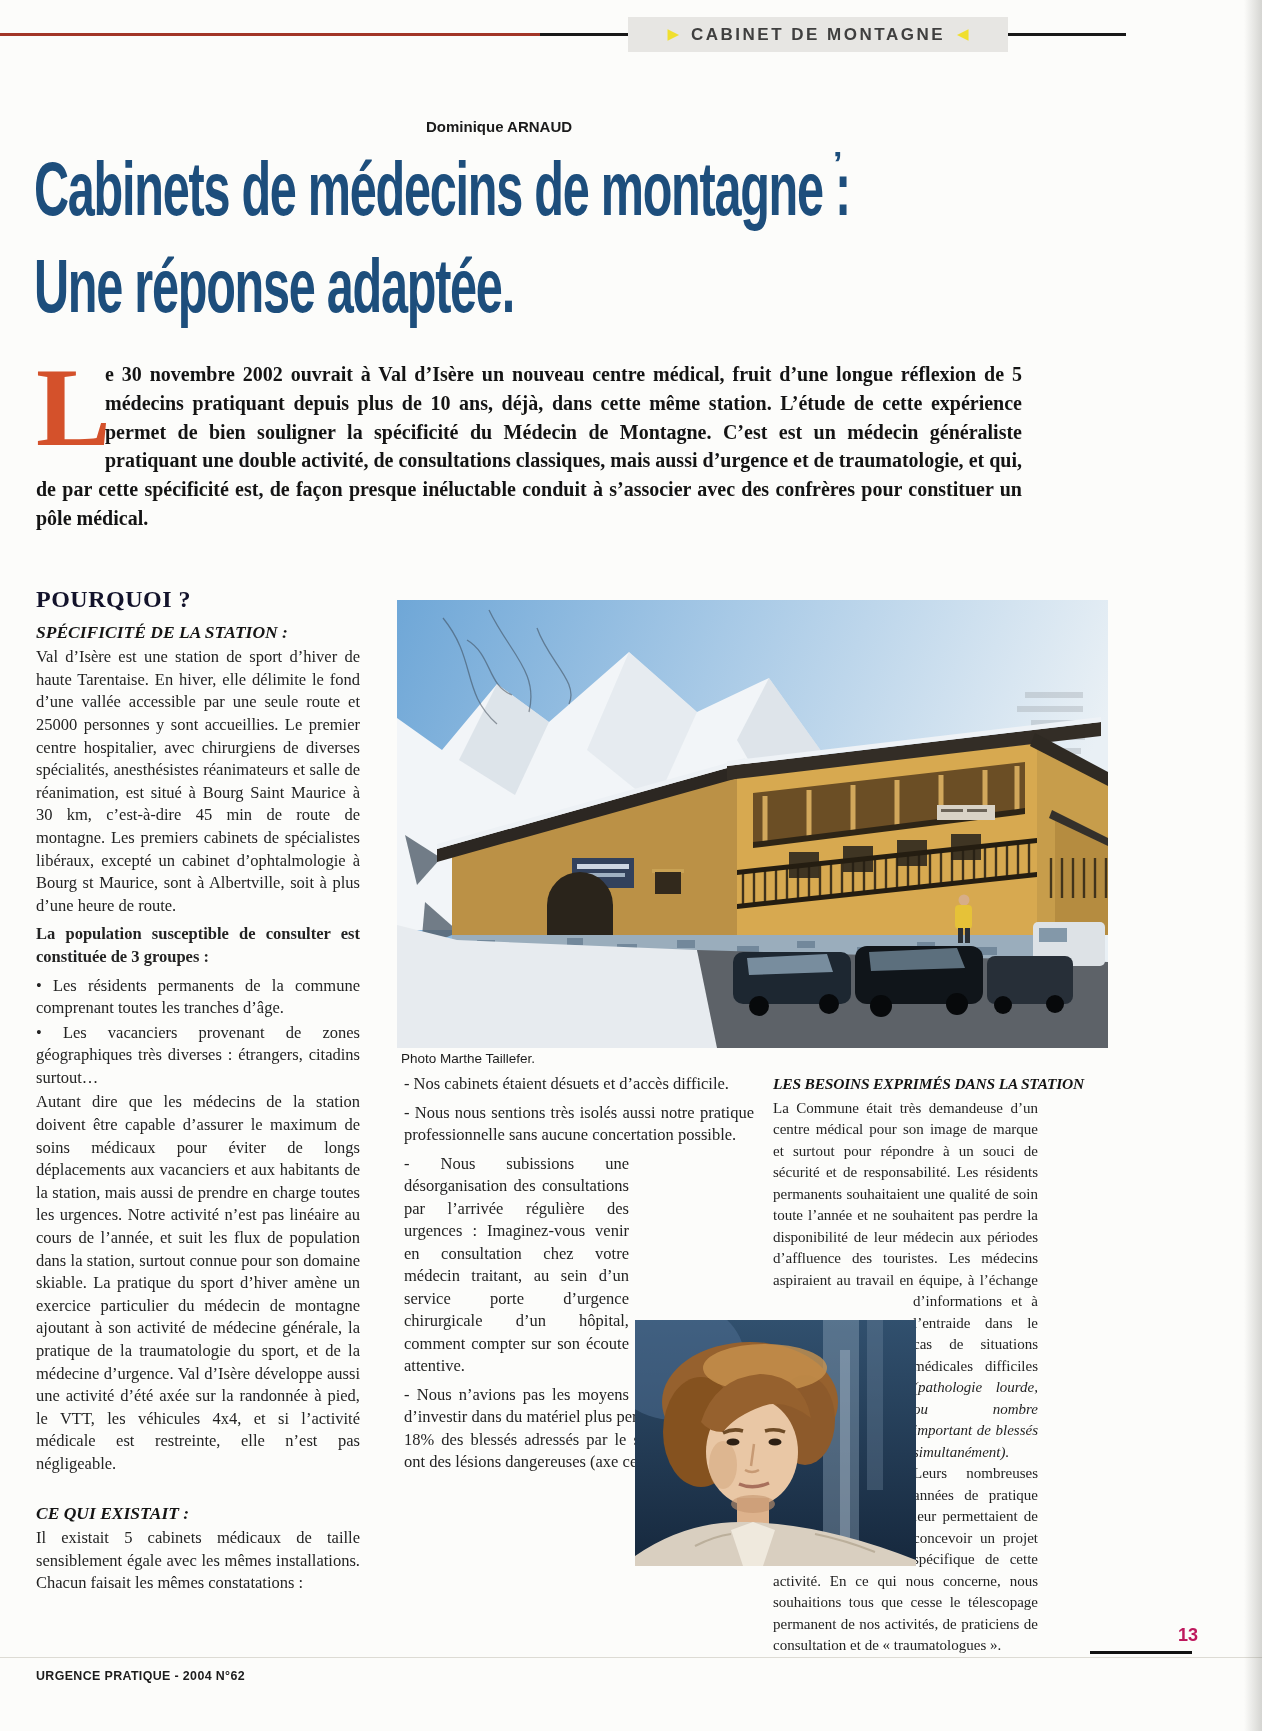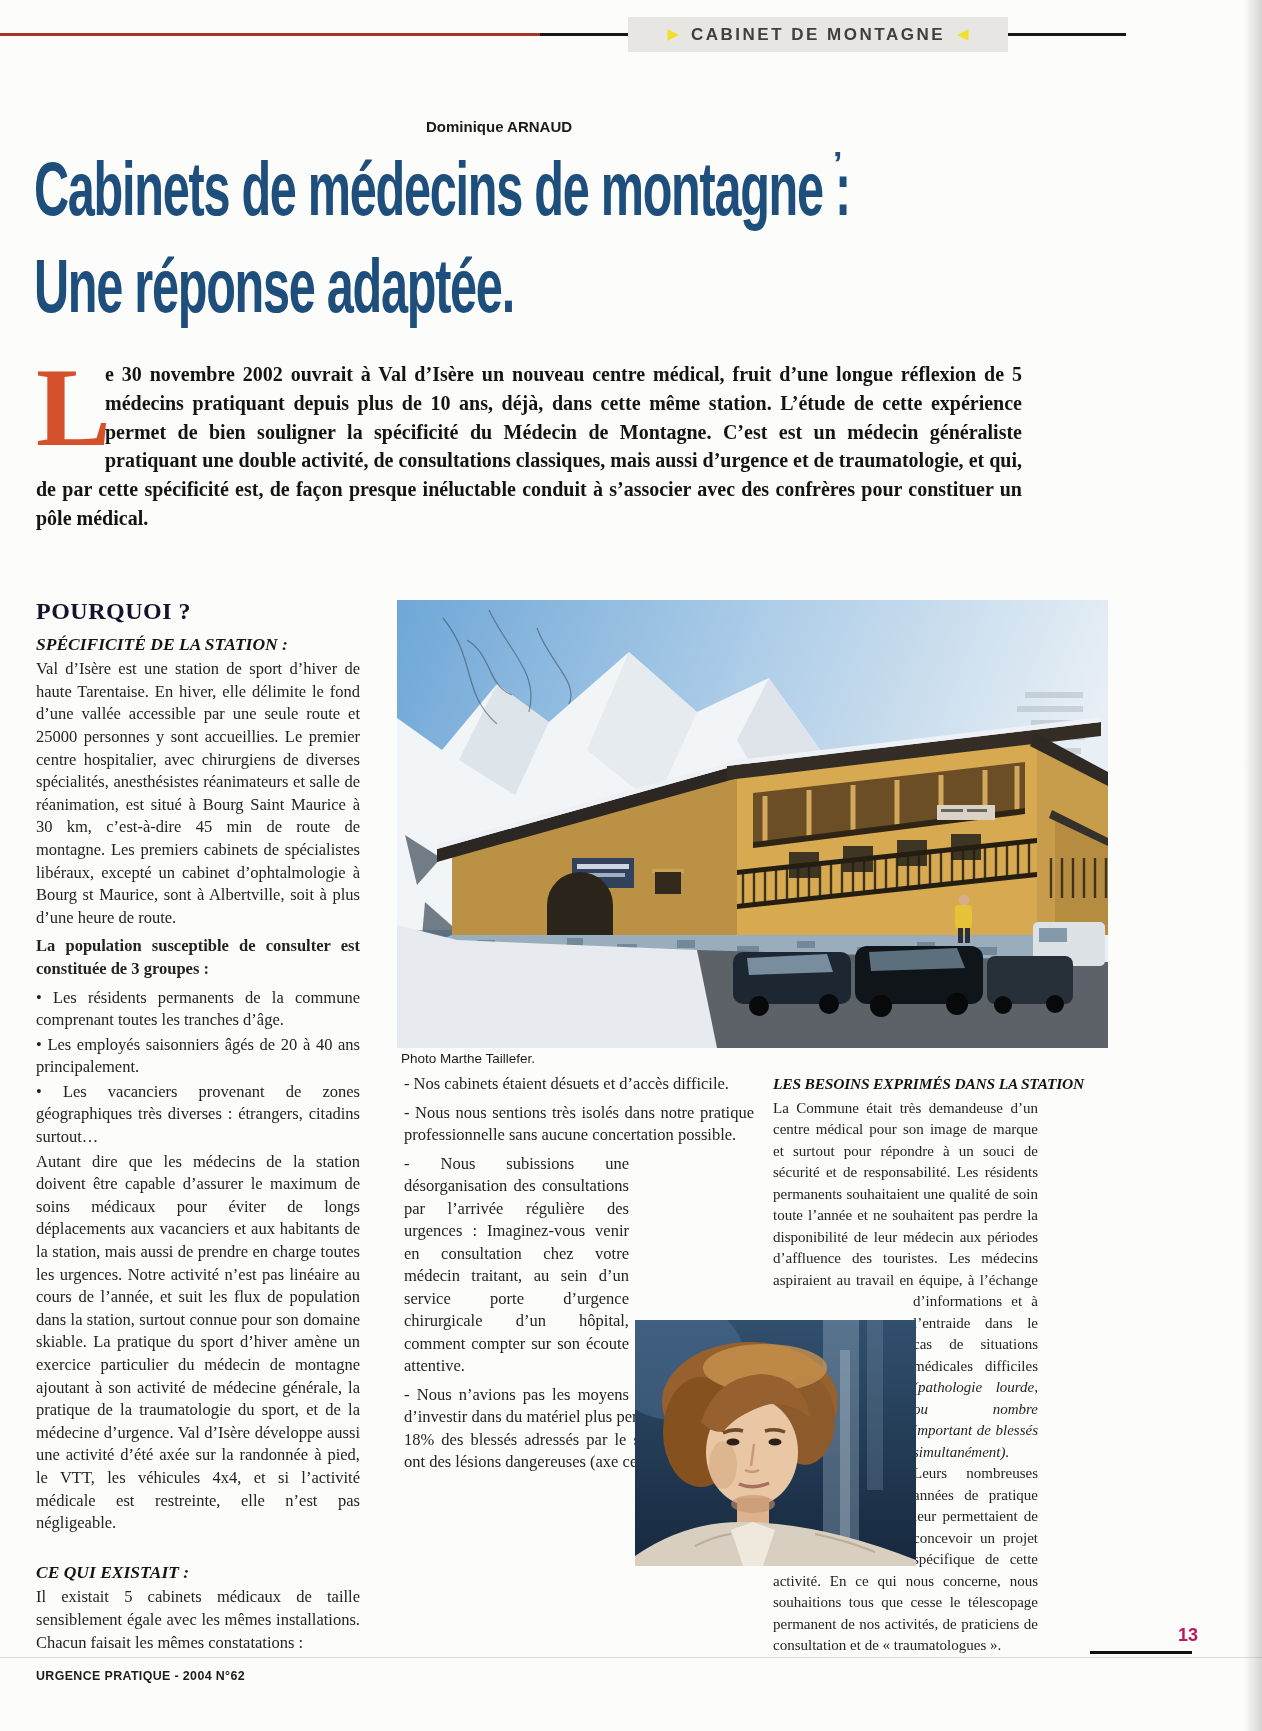--- a/index.html
+++ b/index.html
@@ -24,21 +24,21 @@
   #stray{position:absolute;left:833px;top:144px;color:#1d4e7c;font-size:34px;font-weight:bold;
         font-family:"Liberation Sans",sans-serif;}
   
   #lead{position:absolute;left:36px;top:360px;width:986px;font-weight:700;font-size:20px;
         line-height:28.8px;text-align:justify;color:#141414;}
   #dropcap{float:left;width:56px;margin:6px 13px 0 0;font-size:112px;line-height:82px;
         font-weight:bold;color:#d4512b;}
   
   .col p{margin:0 0 6px 0;text-align:justify;}
   #col1{position:absolute;left:36px;top:588px;width:324px;font-size:16.5px;line-height:22.6px;}
-  #col1 h2{margin:12px 0 10px 0;font-size:24px;color:#13132b;letter-spacing:.5px;}
+  #col1 h2{margin:0 0 10px 0;font-size:24px;color:#13132b;letter-spacing:.5px;}
   .subhead{font-weight:bold;font-style:italic;font-size:17.5px;color:#151515;margin:0 0 3px 0;}
   .subhead.gap{margin-top:26px;}
   .bold-intro{font-weight:bold;}
   #col1 p.bullet{margin-bottom:2px;}
   #col2{position:absolute;left:404px;top:1073px;width:350px;font-size:16.5px;line-height:22.5px;}
   #col3{position:absolute;left:773px;top:1073px;width:265px;font-size:15px;line-height:21.5px;}
   #col3 .heading{font-weight:bold;font-style:italic;font-size:15.5px;letter-spacing:-.2px;
         color:#141414;margin:0 0 3px 0;white-space:nowrap;}
   .bi{font-weight:bold;font-style:italic;}
   .sp-r{float:right;width:125px;height:250px;}
@@ -83,21 +83,20 @@
   <div id="lead">
     <span id="dropcap">L</span><span>e 30 novembre 2002 ouvrait à Val d’Isère un nouveau centre médical, fruit d’une longue réflexion de 5 médecins pratiquant depuis plus de 10 ans, déjà, dans cette même station. L’étude de cette expérience permet de bien souligner la spécificité du Médecin de Montagne. C’est est un médecin généraliste pratiquant une double activité, de consultations classiques, mais aussi d’urgence et de traumatologie, et qui, de par cette spécificité est, de façon presque inéluctable conduit à s’associer avec des confrères pour constituer un pôle médical.</span>
   </div>
 
   <div id="col1" class="col">
     <h2>POURQUOI ?</h2>
     <div class="subhead">SPÉCIFICITÉ DE LA STATION :</div>
     <p>Val d’Isère est une station de sport d’hiver de haute Tarentaise. En hiver, elle délimite le fond d’une vallée accessible par une seule route et 25000 personnes y sont accueillies. Le premier centre hospitalier, avec chirurgiens de diverses spécialités, anesthésistes réanimateurs et salle de réanimation, est situé à Bourg Saint Maurice à 30 km, c’est-à-dire 45 min de route de montagne. Les premiers cabinets de spécialistes libéraux, excepté un cabinet d’ophtalmologie à Bourg st Maurice, sont à Albertville, soit à plus d’une heure de route.</p>
     <p class="bold-intro">La population susceptible de consulter est constituée de 3 groupes :</p>
     <p class="bullet">• Les résidents permanents de la commune comprenant toutes les tranches d’âge.</p>
-    <p class="bullet">• Les employés saisonniers  âgés de 20 à 40 ans principalement.</p>
     <p class="bullet">• Les vacanciers provenant de zones géographiques très diverses : étrangers, citadins surtout…</p>
     <p>Autant dire que les médecins de la station doivent être capable d’assurer le maximum de soins médicaux pour éviter de longs déplacements aux vacanciers et aux habitants de la station, mais aussi de prendre en charge toutes les urgences. Notre activité n’est pas linéaire au cours de l’année, et suit les flux de population dans la station, surtout connue pour son domaine skiable. La pratique du sport d’hiver amène un exercice particulier du médecin de montagne ajoutant à son activité de médecine générale, la pratique de la traumatologie du sport, et de la médecine d’urgence. Val d’Isère développe aussi une activité d’été axée sur la randonnée à pied, le VTT, les véhicules 4x4, et si l’activité médicale est restreinte, elle n’est pas négligeable.</p>
     <div class="subhead gap">CE QUI EXISTAIT :</div>
     <p>Il existait 5 cabinets médicaux de taille sensiblement égale avec les mêmes installations. Chacun faisait les mêmes constatations :</p>
   </div>
 
   <svg id="photo-main" viewBox="0 0 711 448" preserveAspectRatio="none">
     <defs>
       <linearGradient id="sky" x1="0" y1="0" x2="1" y2="0.25">
         <stop offset="0" stop-color="#6fa7d7"></stop>
@@ -206,21 +205,21 @@
     </g>
     <circle cx="567" cy="300" r="5.5" fill="#d7ae88"></circle>
     <rect x="558" y="305" width="17" height="24" rx="4" fill="#e6c238"></rect>
     <rect x="561" y="328" width="5" height="15" fill="#2b2f34"></rect>
       <rect x="568" y="328" width="5" height="15" fill="#2b2f34"></rect>
   </svg>
   <div id="caption">Photo Marthe Taillefer.</div>
 
   <div id="col2" class="col">
     <p>- Nos cabinets étaient désuets et d’accès difficile.</p>
-    <p>- Nous nous sentions très isolés dans notre pratique professionnelle sans aucune concertation possible.</p>
+    <p>- Nous nous sentions très isolés aussi notre pratique professionnelle sans aucune concertation possible.</p>
     <p><span class="sp-r"></span><span>- Nous subissions une désorganisation des consultations par l’arrivée régulière des urgences : Imaginez-vous venir en consultation chez votre médecin traitant, au sein d’un service porte d’urgence chirurgicale d’un hôpital, comment compter sur son écoute attentive.</span></p>
     <p>- Nous n’avions pas les moyens d’investir dans du matériel plus performant alors que 18% des blessés adressés par le service des pistes ont des lésions dangereuses (axe central…).</p>
   </div>
 
   <div id="col3" class="col">
     <div class="heading">LES BESOINS EXPRIMÉS DANS LA STATION</div>
     <p><span>La Commune était très demandeuse d’un centre médical pour son image de marque et surtout pour répondre à un souci de sécurité et de responsabilité. Les résidents permanents souhaitaient une qualité de soin toute l’année et ne souhaitent pas perdre la disponibilité de leur médecin aux périodes d’affluence des touristes. Les médecins aspiraient au travail en</span><span class="sp-l"></span><span> équipe, à l’échange d’informations et à l’entraide dans le cas de situations médicales difficiles </span><em>(pathologie lourde, ou nombre important de blessés simultanément).</em><span> Leurs nombreuses années de pratique leur permettaient de concevoir un projet spécifique de cette activité. En ce qui nous concerne, nous souhaitions tous que cesse le télescopage permanent de nos activités, de praticiens de consultation et de « traumatologues ».</span></p>
   </div>
 
   <svg id="portrait" viewBox="0 0 281 246" preserveAspectRatio="none">

